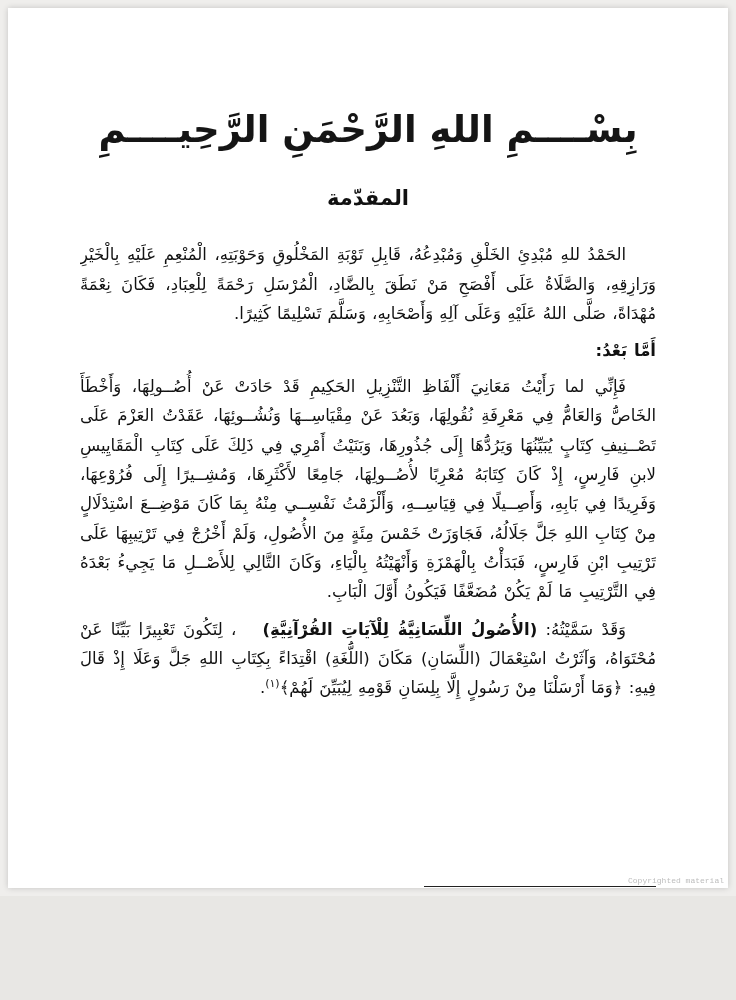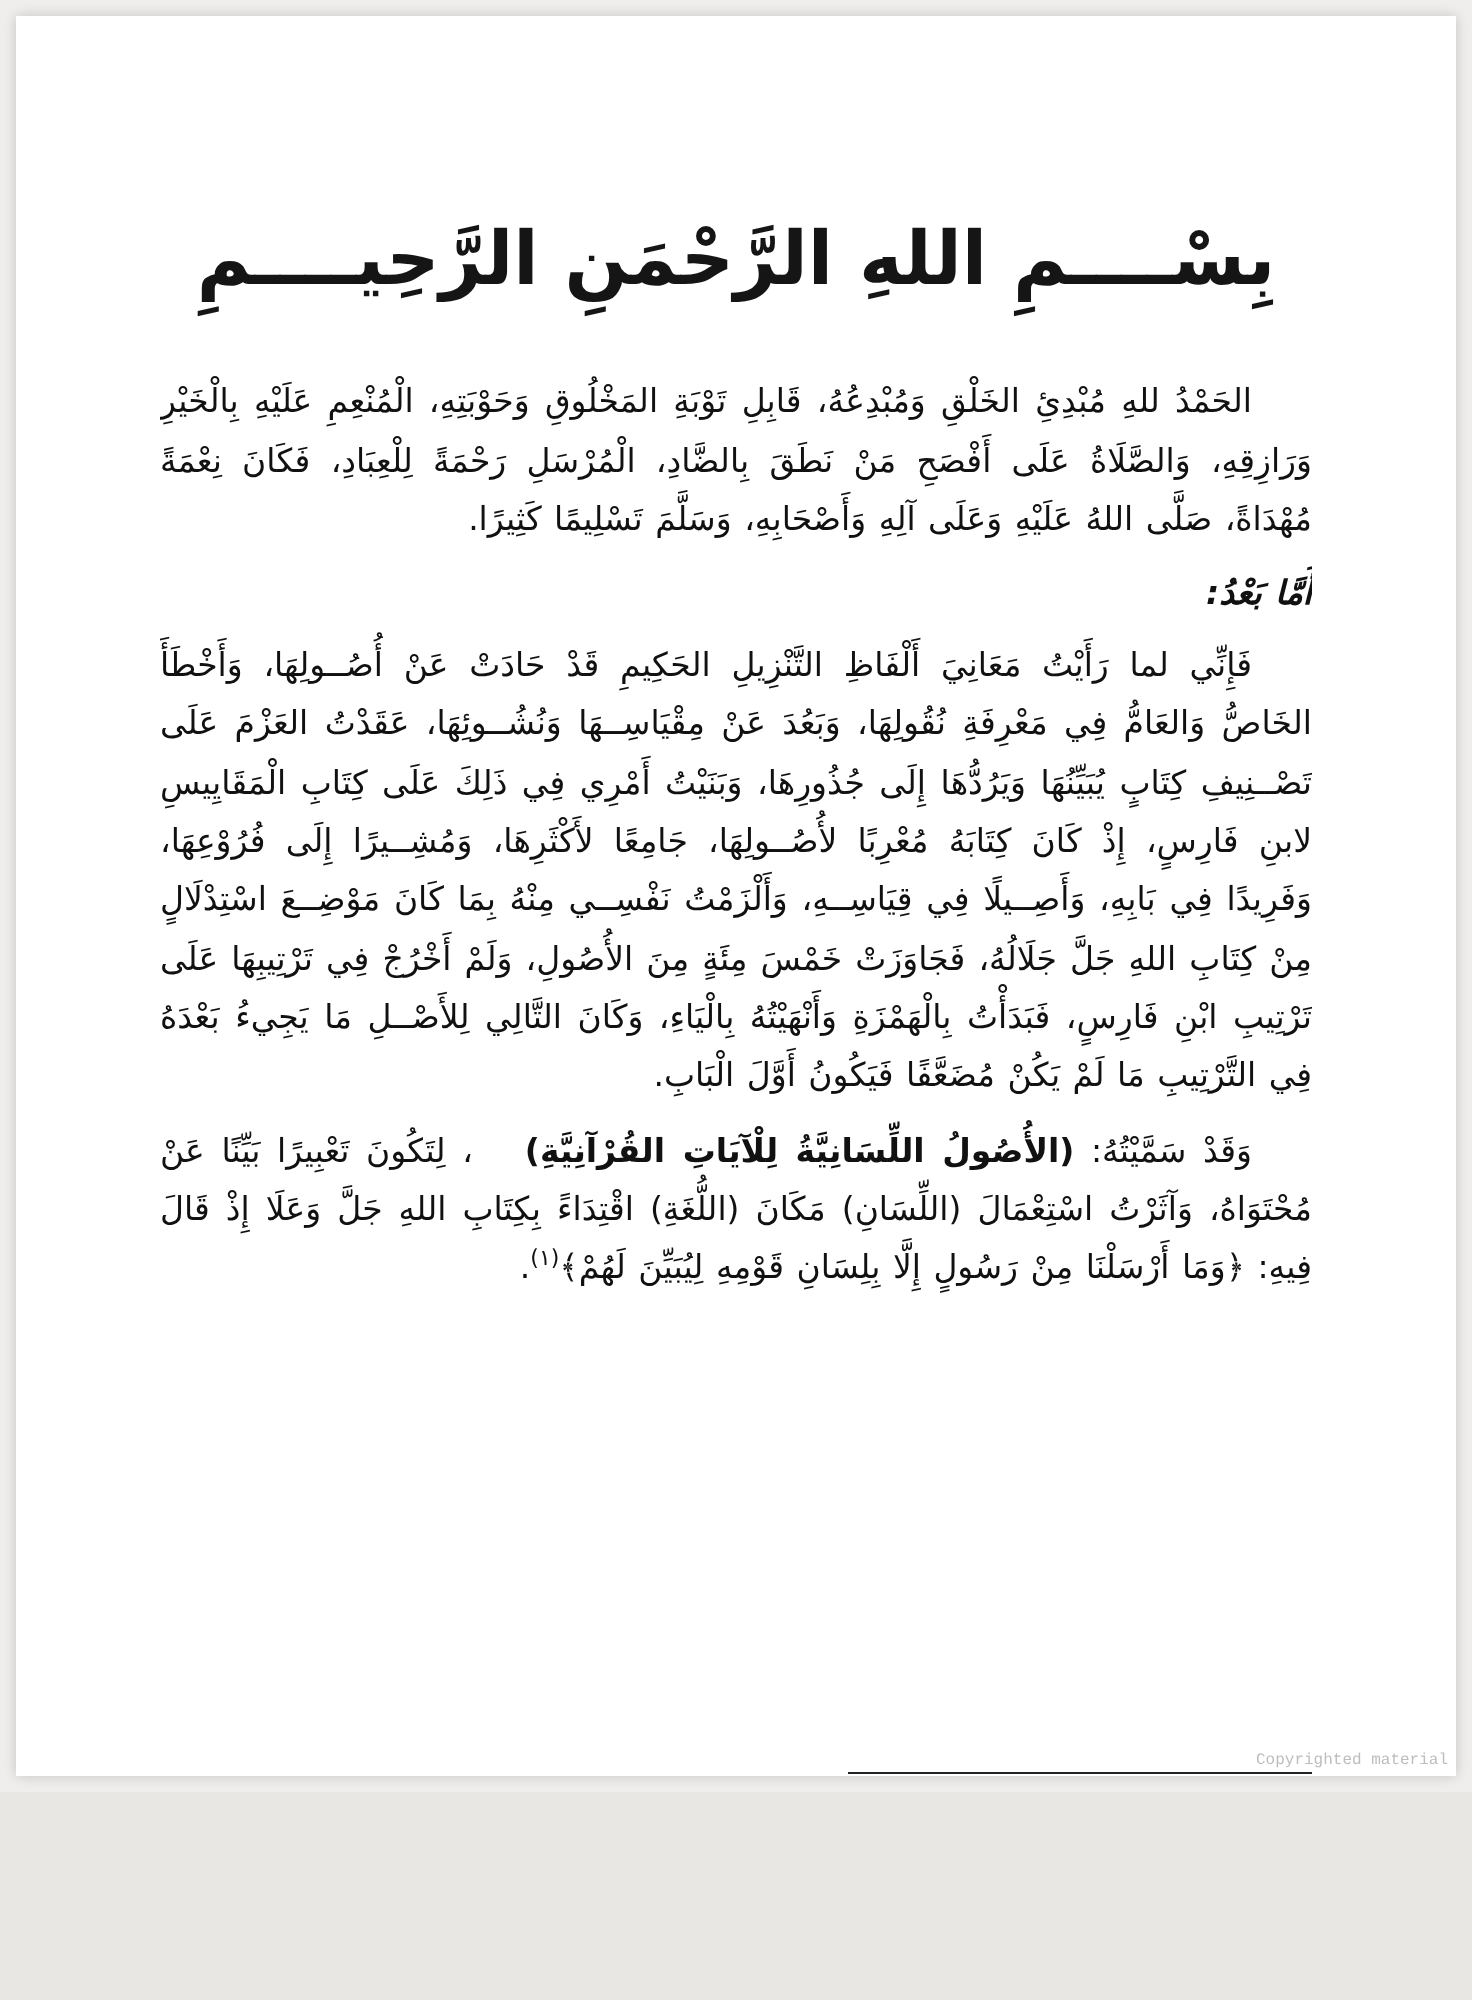--- a/index.html
+++ b/index.html
@@ -54,21 +54,20 @@
     line-height: 1.78;
     text-align: justify;
     text-indent: 30px;
     word-spacing: 1px;
   }
   .body-text p.amma {
     font-weight: bold;
     text-indent: 0;
     text-align: right;
     margin-bottom: 6px;
-    font-style: italic;
   }
   .bold { font-weight: bold; margin-left: 26px; }
   .fn-ref {
     font-size: 11px;
     vertical-align: super;
     line-height: 0;
   }
   .fn-rule {
     position: absolute;
     top: 878px;
@@ -108,20 +107,21 @@
 </head>
 <body>
 
 <div class="scan">
   <div class="page">
 
     <div class="content">
 
       <div class="basmala">بِسْــــمِ اللهِ الرَّحْمَنِ الرَّحِيــــمِ</div>
 
+      <h1 class="heading">المقدّمة</h1>
 
       <div class="body-text">
 
         <p>الحَمْدُ للهِ مُبْدِئِ الخَلْقِ وَمُبْدِعُهُ، قَابِلِ تَوْبَةِ المَخْلُوقِ وَحَوْبَتِهِ، الْمُنْعِمِ عَلَيْهِ بِالْخَيْرِ وَرَازِقِهِ، وَالصَّلَاةُ عَلَى أَفْصَحِ مَنْ نَطَقَ بِالضَّادِ، الْمُرْسَلِ رَحْمَةً لِلْعِبَادِ، فَكَانَ نِعْمَةً مُهْدَاةً، صَلَّى اللهُ عَلَيْهِ وَعَلَى آلِهِ وَأَصْحَابِهِ، وَسَلَّمَ تَسْلِيمًا كَثِيرًا.</p>
 
         <p class="amma">أَمَّا بَعْدُ:</p>
 
         <p>فَإِنِّي لما رَأَيْتُ مَعَانِيَ أَلْفَاظِ التَّنْزِيلِ الحَكِيمِ قَدْ حَادَتْ عَنْ أُصُــولِهَا، وَأَخْطَأَ الخَاصُّ وَالعَامُّ فِي مَعْرِفَةِ نُقُولِهَا، وَبَعُدَ عَنْ مِقْيَاسِــهَا وَنُشُــوئِهَا، عَقَدْتُ العَزْمَ عَلَى تَصْــنِيفِ كِتَابٍ يُبَيِّنُهَا وَيَرُدُّهَا إِلَى جُذُورِهَا، وَبَنَيْتُ أَمْرِي فِي ذَلِكَ عَلَى كِتَابِ الْمَقَايِيسِ لابنِ فَارِسٍ، إِذْ كَانَ كِتَابَهُ مُعْرِبًا لأُصُــولِهَا، جَامِعًا لأَكْثَرِهَا، وَمُشِــيرًا إِلَى فُرُوْعِهَا، وَفَرِيدًا فِي بَابِهِ، وَأَصِــيلًا فِي قِيَاسِــهِ، وَأَلْزَمْتُ نَفْسِــي مِنْهُ بِمَا كَانَ مَوْضِــعَ اسْتِدْلَالٍ مِنْ كِتَابِ اللهِ جَلَّ جَلَالُهُ، فَجَاوَزَتْ خَمْسَ مِئَةٍ مِنَ الأُصُولِ، وَلَمْ أَخْرُجْ فِي تَرْتِيبِهَا عَلَى تَرْتِيبِ ابْنِ فَارِسٍ، فَبَدَأْتُ بِالْهَمْزَةِ وَأَنْهَيْتُهُ بِالْيَاءِ، وَكَانَ التَّالِي لِلأَصْــلِ مَا يَجِيءُ بَعْدَهُ فِي التَّرْتِيبِ مَا لَمْ يَكُنْ مُضَعَّفًا فَيَكُونُ أَوَّلَ الْبَابِ.</p>
 
         <p><span>وَقَدْ سَمَّيْتُهُ: </span><span class="bold">(الأُصُولُ اللِّسَانِيَّةُ لِلْآيَاتِ القُرْآنِيَّةِ)</span><span>، لِتَكُونَ تَعْبِيرًا بَيِّنًا عَنْ مُحْتَوَاهُ، وَآثَرْتُ اسْتِعْمَالَ (اللِّسَانِ) مَكَانَ (اللُّغَةِ) اقْتِدَاءً بِكِتَابِ اللهِ جَلَّ وَعَلَا إِذْ قَالَ فِيهِ: ﴿وَمَا أَرْسَلْنَا مِنْ رَسُولٍ إِلَّا بِلِسَانِ قَوْمِهِ لِيُبَيِّنَ لَهُمْ﴾</span><sup class="fn-ref">(١)</sup><span>.</span></p>

